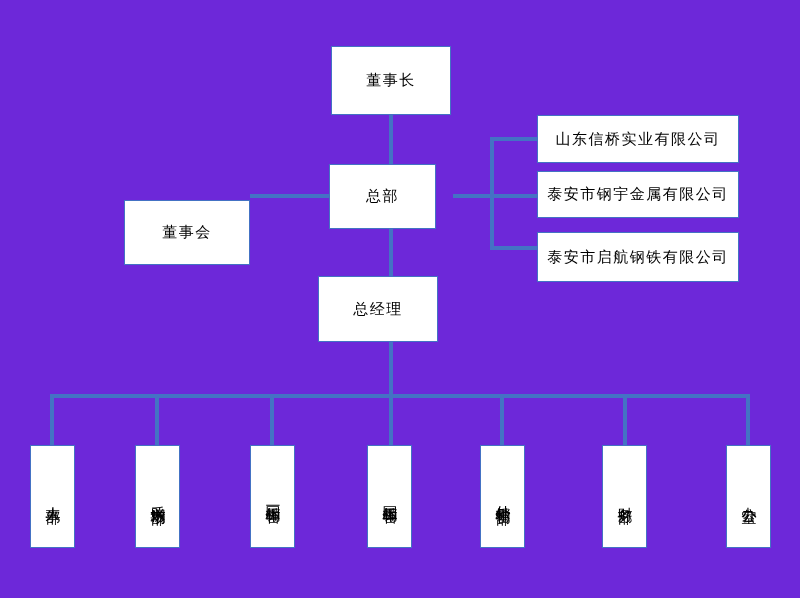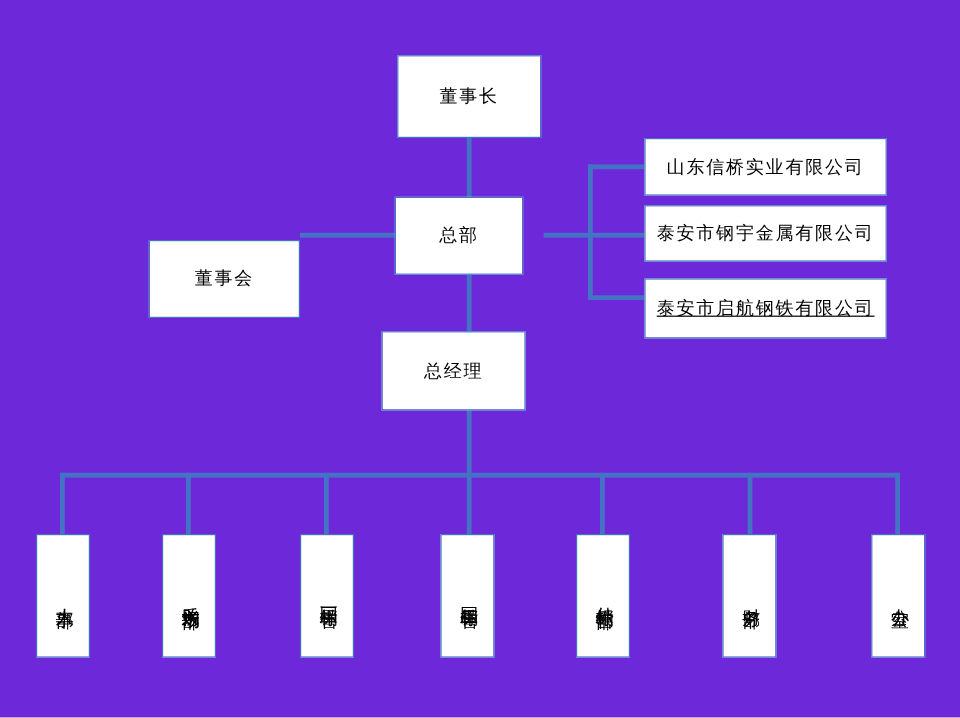--- a/index.html
+++ b/index.html
@@ -44,21 +44,21 @@
     z-index: 1;
   }
   
   .n-chairman { left: 331px; top: 46px;  width: 120px; height: 69px; }
   .n-board    { left: 124px; top: 164px; width: 126px; height: 65px; margin-top: 36px; }
   .n-hq       { left: 329px; top: 164px; width: 107px; height: 65px; }
   .n-gm       { left: 318px; top: 276px; width: 120px; height: 66px; }
   
   .n-sub1 { left: 537px; top: 115px; width: 202px; height: 48px; }
   .n-sub2 { left: 537px; top: 171px; width: 202px; height: 47px; }
-  .n-sub3 { left: 537px; top: 232px; width: 202px; height: 50px; text-decoration: underline; }
+  .n-sub3 { left: 537px; top: 232px; width: 202px; height: 50px; }
   
   .n-dept { top: 445px; width: 45px; height: 103px; }
   .n-dept1 { left: 30px; }
   .n-dept2 { left: 135px; }
   .n-dept3 { left: 250px; }
   .n-dept4 { left: 367px; }
   .n-dept5 { left: 480px; }
   .n-dept6 { left: 602px; }
   .n-dept7 { left: 726px; }
   

